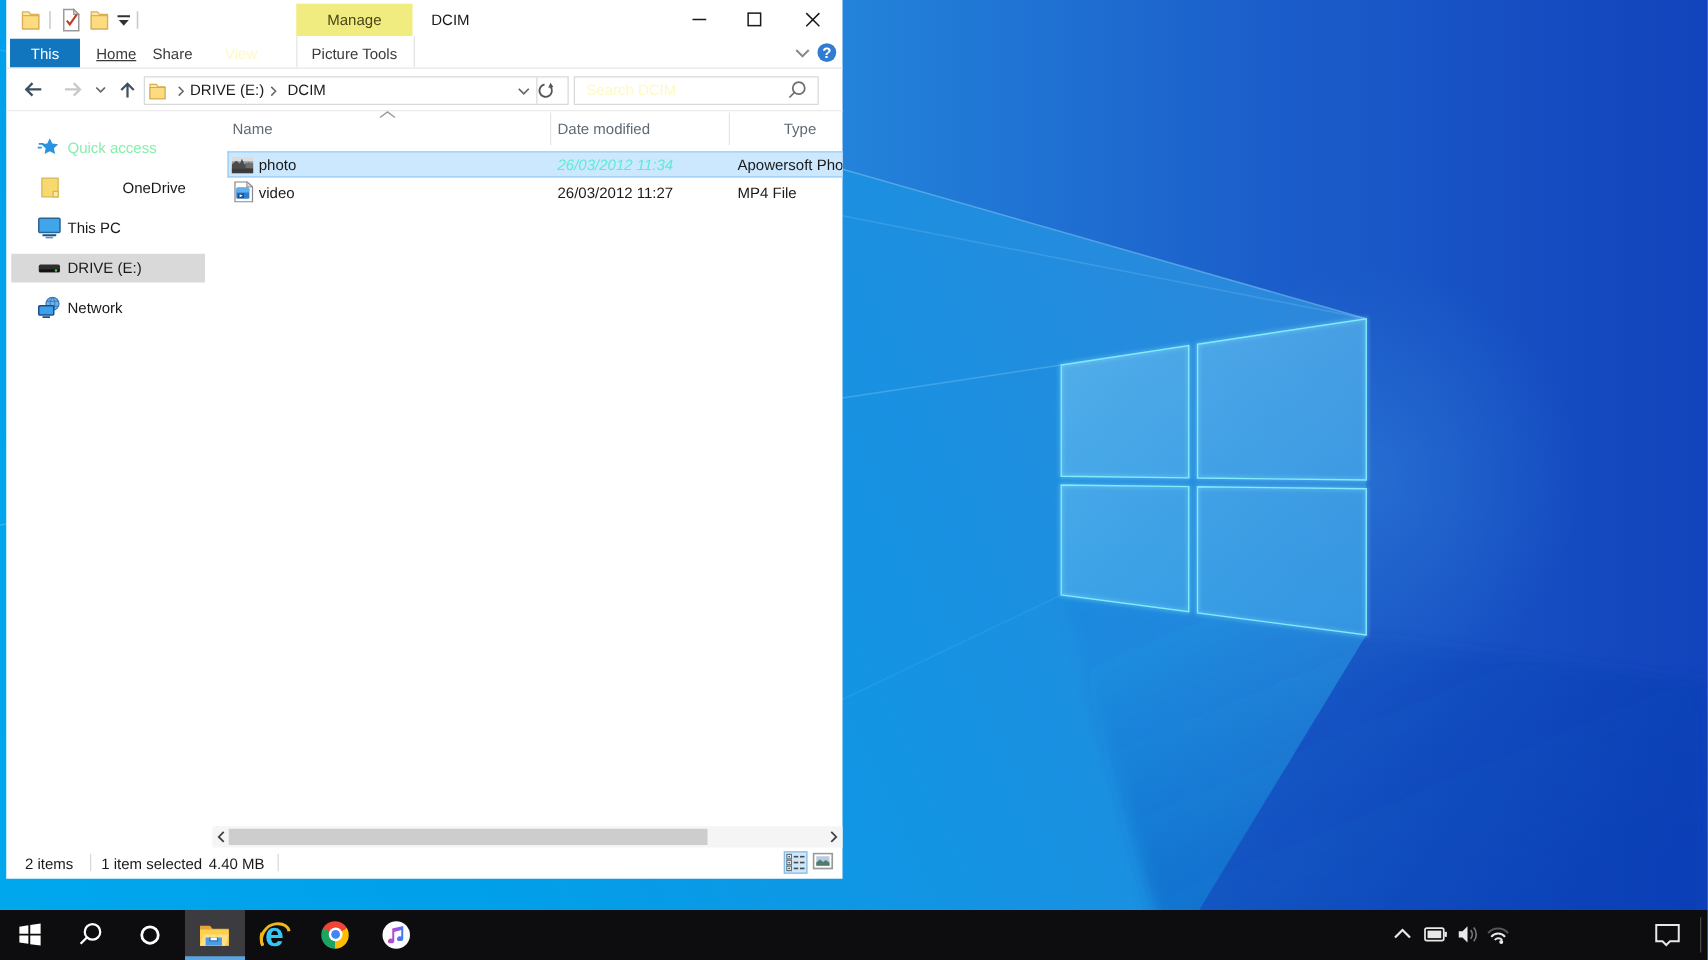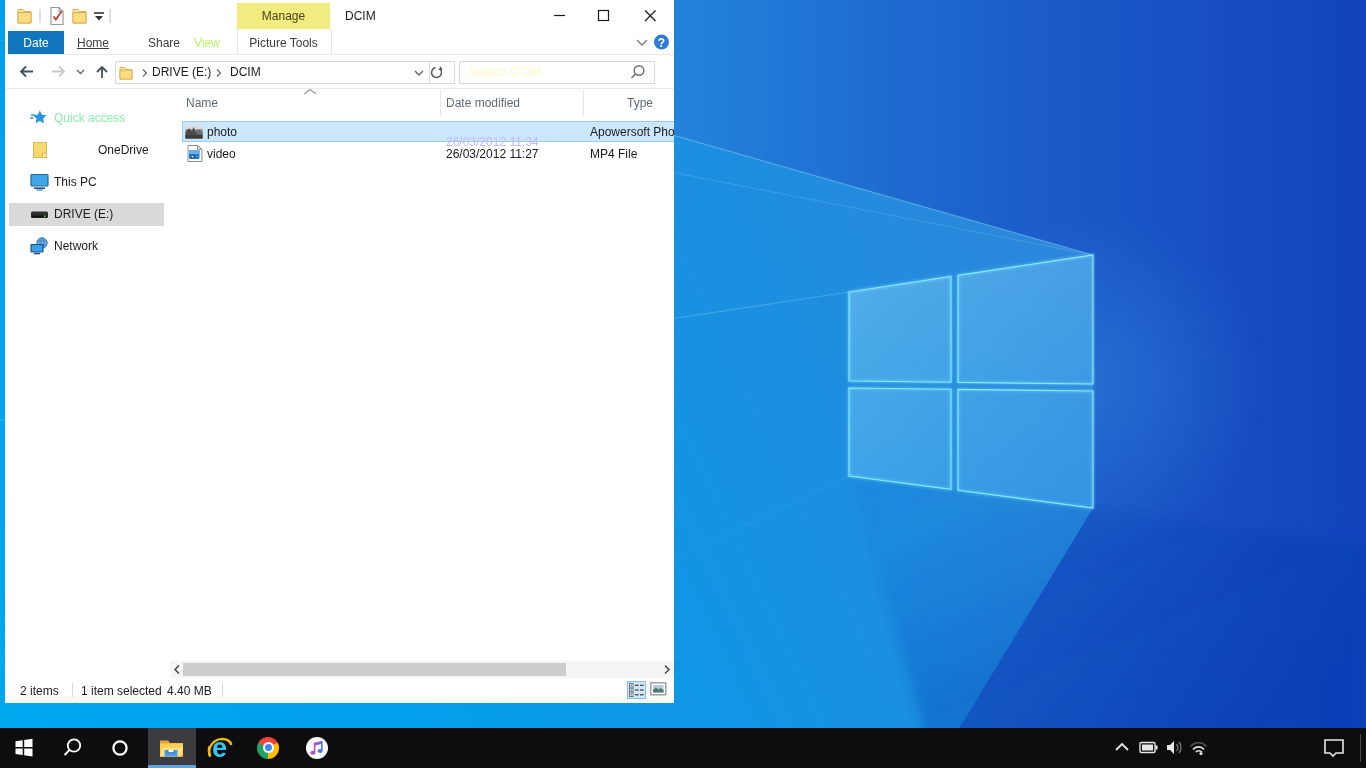--- a/index.html
+++ b/index.html
@@ -102,24 +102,24 @@
 <div class="abs t12" style="left:237px;top:8px;width:93px;text-align:center;color:#494518;">Manage</div>
 <div class="abs t12" style="left:345px;top:8px;color:#1a1a1a;">DCIM</div>
 
 <svg class="abs" style="left:545px;top:5px" width="120" height="22" viewBox="0 0 120 22">
   <line x1="9" y1="10.5" x2="20" y2="10.5" stroke="#1a1a1a" stroke-width="1.2"></line>
   <rect x="53.5" y="5.5" width="10" height="10" fill="none" stroke="#1a1a1a" stroke-width="1.2"></rect>
   <path d="M100,5.5 L110.5,16 M110.5,5.5 L100,16" stroke="#1a1a1a" stroke-width="1.2"></path>
 </svg>
 
 <div class="abs" style="left:8px;top:31px;width:56px;height:23px;background:#1276bf;"></div>
-<div class="abs t12" style="left:8px;top:35px;width:56px;text-align:center;color:#ffffff;">Date</div>
+<div class="abs t12" style="left:8px;top:35px;width:56px;text-align:center;color:#ffffff;">This</div>
 <div class="abs t12" style="left:64px;top:35px;width:58px;text-align:center;color:#3b3b3b;text-decoration:underline;">Home</div>
-<div class="abs t12" style="left:122px;top:35px;width:58px;text-align:right;color:#3b3b3b;">Share</div>
-<div class="abs t12" style="left:180px;top:35px;width:54px;text-align:center;color:#bef264;">View</div>
+<div class="abs t12" style="left:122px;top:35px;width:58px;text-align:left;color:#3b3b3b;">Share</div>
+<div class="abs t12" style="left:180px;top:35px;width:54px;color:#fef9c3;">View</div>
 <div class="abs" style="left:237px;top:29px;width:93px;height:25px;background:#fff;border-left:1px solid #e3e3e3;border-right:1px solid #e3e3e3;"></div>
 <div class="abs t12" style="left:237px;top:35px;width:93px;text-align:center;color:#3b3b3b;">Picture Tools</div>
 
 <svg class="abs" style="left:630px;top:33px" width="44" height="18" viewBox="0 0 44 18">
   <path d="M7,7 l5,5 5,-5" fill="none" stroke="#8a8a8a" stroke-width="1.6"></path>
   <circle cx="31.5" cy="9" r="7.5" fill="#2f7cd2"></circle>
   <text x="31.5" y="13.5" font-size="12" font-weight="bold" fill="#fff" text-anchor="middle" font-family="Liberation Sans">?</text>
 </svg>
 <div class="abs" style="left:5px;top:54px;width:669px;height:1px;background:#e8e8e8;"></div>
 
@@ -208,21 +208,21 @@
 
 <div class="abs" style="left:182px;top:121.4px;width:492px;height:21px;background:#cce8ff;border:1px solid #98ccf5;border-right:none;box-sizing:border-box;"></div>
 <svg class="abs" style="left:185px;top:125px" width="18" height="14" viewBox="0 0 18 14">
   <rect x="0.5" y="0.5" width="17" height="13" fill="#dcdcdc"></rect>
   <rect x="0.5" y="4" width="17" height="9.5" fill="#9a9a9a"></rect>
   <path d="M0.5,13.5 V6.5 l3.5,-3 3,2.5 1.5,-4 2,4.5 3.5,-1.5 3.5,3 v5.5 Z" fill="#4b4b4b"></path>
   <rect x="0.5" y="10" width="17" height="3.5" fill="#3c3c3c"></rect>
   <rect x="11.5" y="5.5" width="6" height="4" fill="#6f6f6f"></rect>
 </svg>
 <div class="abs t12" style="left:207px;top:124px;color:#1a1a1a;">photo</div>
-<div class="abs t12" style="left:446px;top:134px;color:#c4b5fd;">26/03/2012 11:34</div>
+<div class="abs t12" style="left:446px;top:124px;color:#5eead4;font-style:italic;">26/03/2012 11:34</div>
 <div class="abs t12" style="left:590px;top:124px;width:84px;overflow:hidden;color:#1a1a1a;">Apowersoft Pho</div>
 
 <svg class="abs" style="left:187px;top:145px" width="16" height="17" viewBox="0 0 16 17">
   <path d="M1,0.5 h9.5 l4.5,4 V16.5 H1 Z" fill="#fff" stroke="#8a8a8a" stroke-width="1"></path>
   <path d="M10.5,0.5 l4.5,4 h-4.5 Z" fill="#e0e0e0" stroke="#8a8a8a" stroke-width="0.8"></path>
   <rect x="2" y="5" width="10.5" height="9" rx="1.2" fill="#2e7fd0"></rect>
   <rect x="2" y="5" width="10.5" height="4" rx="1.2" fill="#64b0ea"></rect>
   <rect x="3.2" y="9.8" width="5" height="3.6" fill="#174f92"></rect>
   <path d="M4.7,10.4 l2.6,1.2 -2.6,1.2 Z" fill="#fff"></path>
 </svg>

